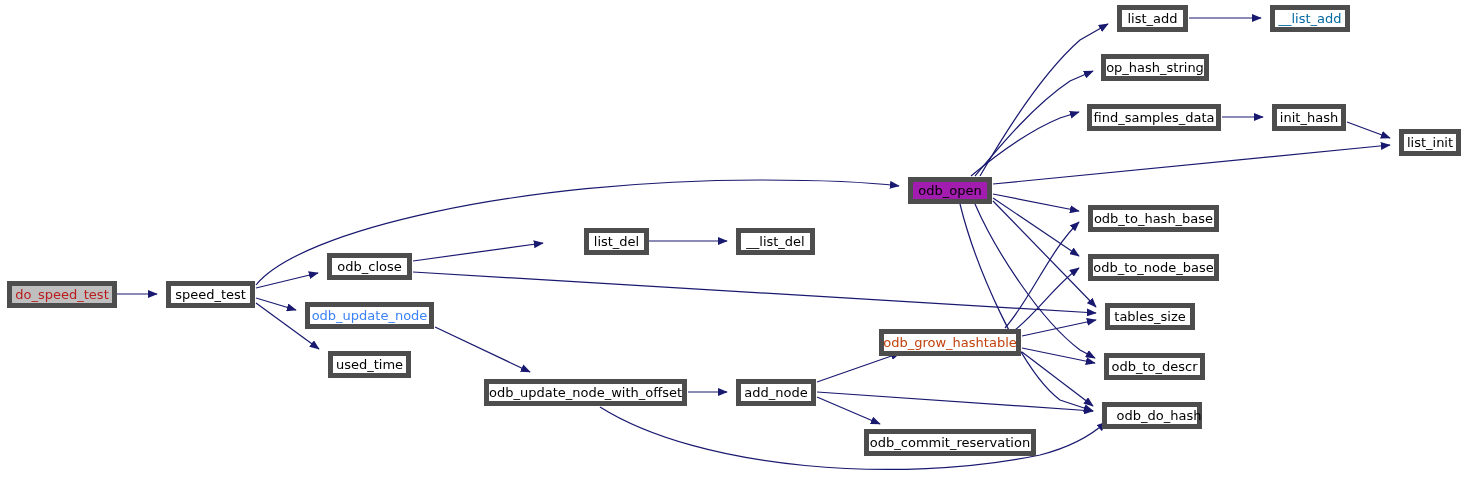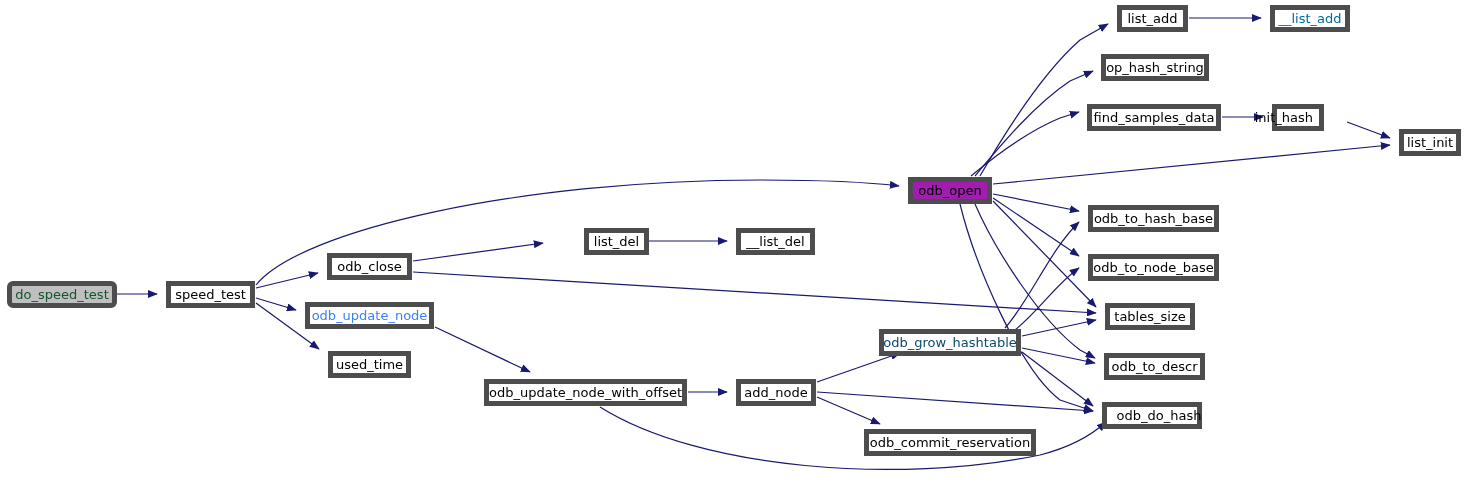--- a/index.html
+++ b/index.html
@@ -83,21 +83,21 @@
         <path d="M1015,330 C1040,310 1055,285 1079,268" fill="none" stroke="#191970" stroke-width="1.2" marker-end="url(#arrow)"></path>
         <path d="M1022,336 L1096,320" fill="none" stroke="#191970" stroke-width="1.2" marker-end="url(#arrow)"></path>
         <path d="M1022,348 L1095,363" fill="none" stroke="#191970" stroke-width="1.2" marker-end="url(#arrow)"></path>
         <path d="M1022,352 L1093,406" fill="none" stroke="#191970" stroke-width="1.2" marker-end="url(#arrow)"></path>
         <path d="M1189,18 L1261,18" fill="none" stroke="#191970" stroke-width="1.2" marker-end="url(#arrow)"></path>
         <path d="M1222,117 L1263,117" fill="none" stroke="#191970" stroke-width="1.2" marker-end="url(#arrow)"></path>
         <path d="M1347,122 L1390,138" fill="none" stroke="#191970" stroke-width="1.2" marker-end="url(#arrow)"></path>
       </g>
   </svg>
   <div id="nodes-group">
-      <div class="node root" style="left: 7px; top: 281px; width: 110px; height: 27px; border-color: rgb(77, 77, 77); background: rgb(191, 191, 191); color: #14532d; border-radius: 6px;">
+      <div class="node root" style="left: 7px; top: 281px; width: 110px; height: 27px; border-color: rgb(77, 77, 77); background: rgb(191, 191, 191); color: #b91c1c;">
         <span class="node-label">do_speed_test</span>
       </div>
       <div class="node" style="left: 166px; top: 281px; width: 89px; height: 27px; border-color: rgb(77, 77, 77); background: rgb(255, 255, 255); color: rgb(0, 0, 0);">
         <span class="node-label">speed_test</span>
       </div>
       <div class="node" style="left: 327px; top: 253px; width: 85px; height: 27px; border-color: rgb(77, 77, 77); background: rgb(255, 255, 255); color: rgb(0, 0, 0);">
         <span class="node-label">odb_close</span>
       </div>
       <div class="node" style="left: 305px; top: 302px; width: 129px; height: 27px; border-color: rgb(77, 77, 77); background: rgb(255, 255, 255); color: #3b82f6;">
         <span class="node-label">odb_update_node</span>
@@ -116,21 +116,21 @@
       </div>
       <div class="node" style="left: 736px; top: 379px; width: 80px; height: 27px; border-color: rgb(77, 77, 77); background: rgb(255, 255, 255); color: rgb(0, 0, 0);">
         <span class="node-label">add_node</span>
       </div>
       <div class="node" style="left: 864px; top: 429px; width: 172px; height: 27px; border-color: rgb(77, 77, 77); background: rgb(255, 255, 255); color: rgb(0, 0, 0);">
         <span class="node-label">odb_commit_reservation</span>
       </div>
       <div class="node" style="left: 908px; top: 177px; width: 84px; height: 27px; border-color: rgb(77, 77, 77); background: #a21caf; color: rgb(0, 0, 0);">
         <span class="node-label">odb_open</span>
       </div>
-      <div class="node" style="left: 879px; top: 329px; width: 142px; height: 27px; border-color: rgb(77, 77, 77); background: rgb(255, 255, 255); color: #0c4a6e;">
+      <div class="node" style="left: 879px; top: 329px; width: 142px; height: 27px; border-color: rgb(77, 77, 77); background: rgb(255, 255, 255); color: #c2410c;">
         <span class="node-label">odb_grow_hashtable</span>
       </div>
       <div class="node" style="left: 1117px; top: 5px; width: 71px; height: 27px; border-color: rgb(77, 77, 77); background: rgb(255, 255, 255); color: rgb(0, 0, 0);">
         <span class="node-label">list_add</span>
       </div>
       <div class="node" style="left: 1101px; top: 54px; width: 108px; height: 27px; border-color: rgb(77, 77, 77); background: rgb(255, 255, 255); color: rgb(0, 0, 0);">
         <span class="node-label">op_hash_string</span>
       </div>
       <div class="node" style="left: 1087px; top: 104px; width: 134px; height: 27px; border-color: rgb(77, 77, 77); background: rgb(255, 255, 255); color: rgb(0, 0, 0);">
         <span class="node-label">find_samples_data</span>
@@ -146,20 +146,20 @@
       </div>
       <div class="node" style="left: 1104px; top: 353px; width: 101px; height: 27px; border-color: rgb(77, 77, 77); background: rgb(255, 255, 255); color: rgb(0, 0, 0);">
         <span class="node-label">odb_to_descr</span>
       </div>
       <div class="node" style="left: 1102px; top: 402px; width: 100px; height: 27px; border-color: rgb(77, 77, 77); background: rgb(255, 255, 255); color: rgb(0, 0, 0); padding-left: 14px;">
         <span class="node-label">odb_do_hash</span>
       </div>
       <div class="node" style="left: 1270px; top: 5px; width: 80px; height: 27px; border-color: rgb(77, 77, 77); background: rgb(255, 255, 255); color: #0369a1;">
         <span class="node-label">__list_add</span>
       </div>
-      <div class="node" style="left: 1272px; top: 104px; width: 52px; height: 27px; border-color: rgb(77, 77, 77); background: rgb(255, 255, 255); color: rgb(0, 0, 0); justify-content: flex-end;">
+      <div class="node" style="left: 1272px; top: 104px; width: 74px; height: 27px; border-color: rgb(77, 77, 77); background: rgb(255, 255, 255); color: rgb(0, 0, 0);">
         <span class="node-label">init_hash</span>
       </div>
       <div class="node" style="left: 1399px; top: 129px; width: 62px; height: 27px; border-color: rgb(77, 77, 77); background: rgb(255, 255, 255); color: rgb(0, 0, 0);">
         <span class="node-label">list_init</span>
       </div>
     </div>
 </div>
 
 </body></html>

